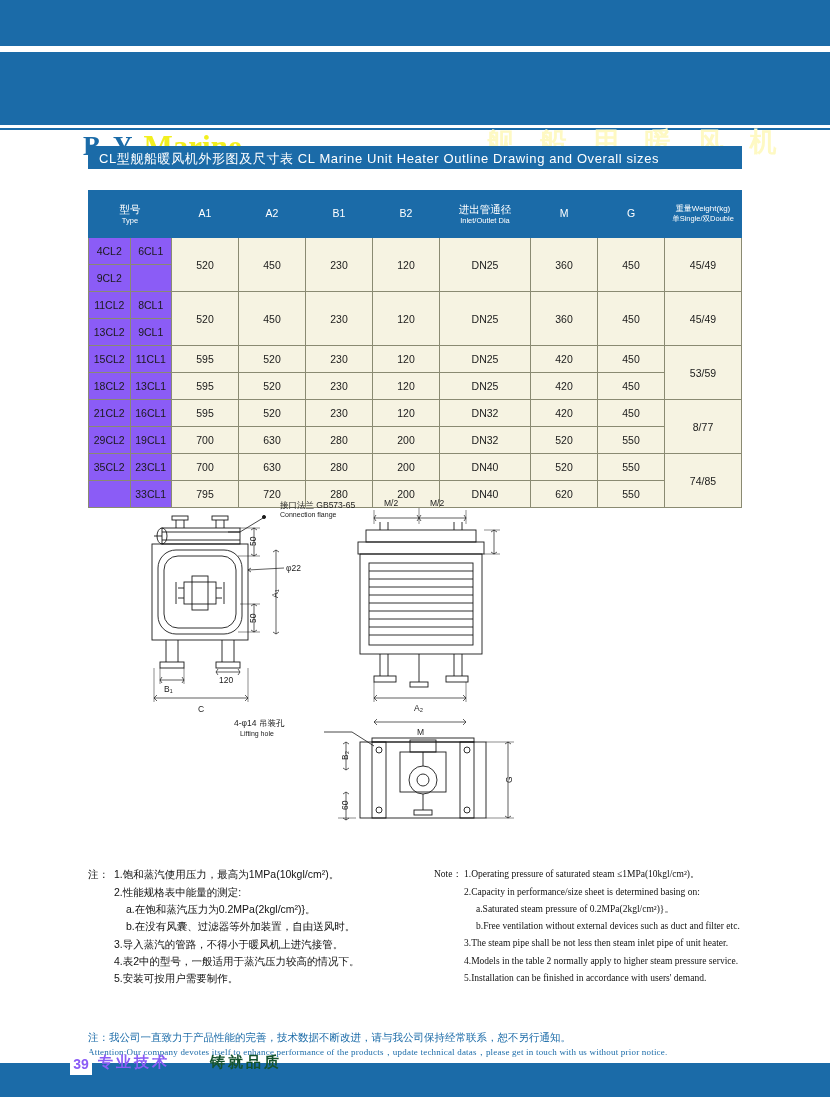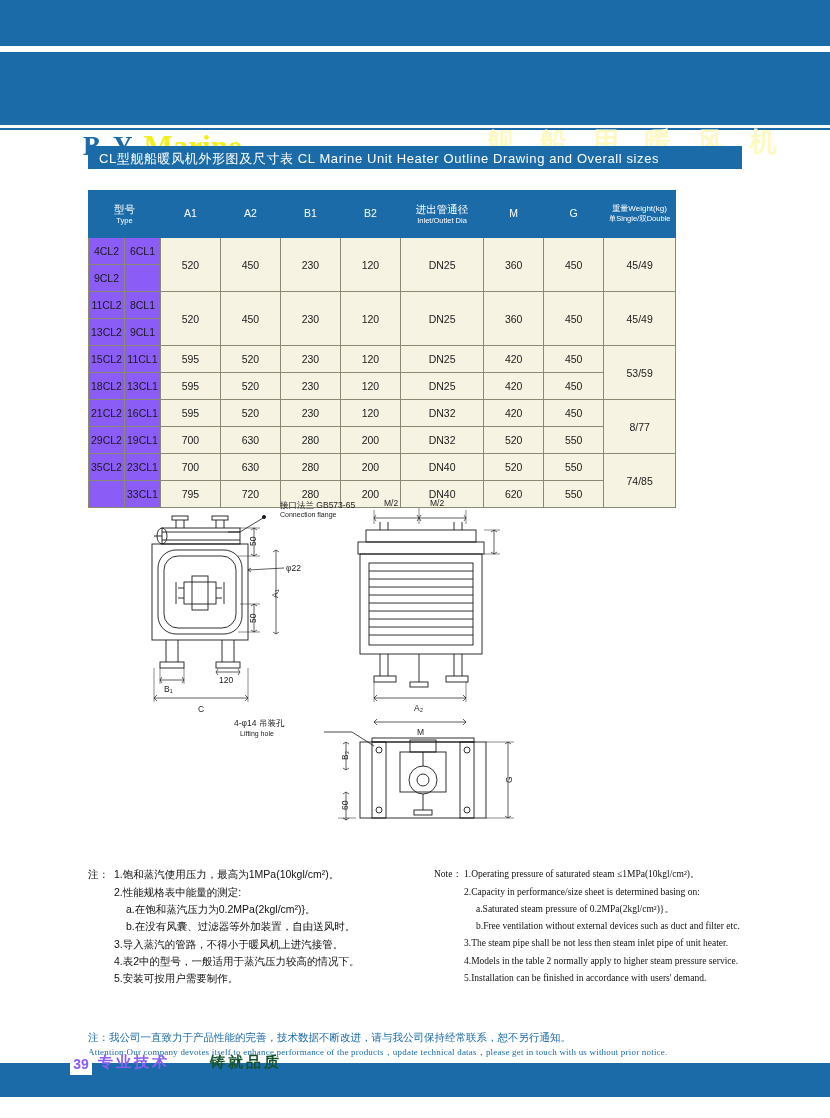--- a/index.html
+++ b/index.html
@@ -66,21 +66,21 @@
   
   .section-bar{
     position:absolute;left:88px;top:146px;width:654px;height:23px;
     background:#1b6ba8;
   }
   .section-bar span{
     position:absolute;left:11px;top:4px;color:#ffffff;font-size:13px;letter-spacing:0.6px;
   }
   
   .tbl{
-    position:absolute;left:88px;top:190px;width:588px;
+    position:absolute;left:88px;top:190px;width:654px;
     border-collapse:collapse;
     font-size:10.5px;
   }
   .tbl th{
     background:#1b6ba8;color:#ffffff;font-weight:normal;
     border:1px solid #1b6ba8;
     padding:3px 2px;
     line-height:1.25;
     text-align:center;
     height:40px;

